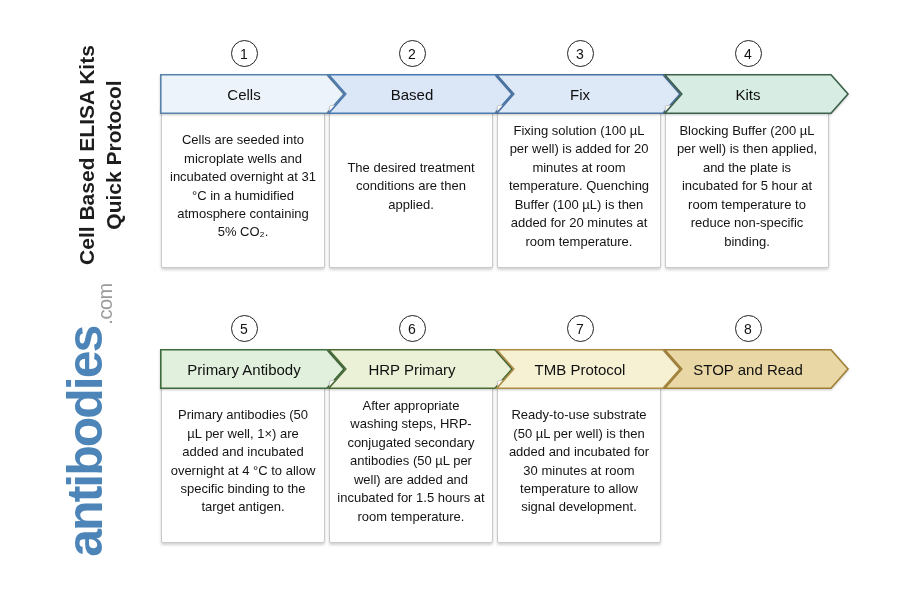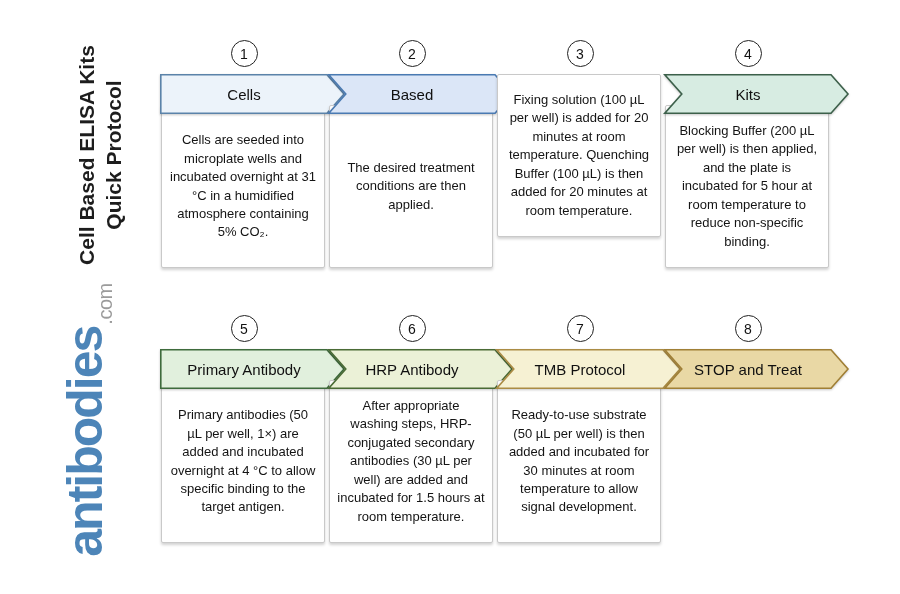--- a/index.html
+++ b/index.html
@@ -104,20 +104,26 @@
         </div>
         <div class="desc-box">
           <p>The desired treatment conditions are then applied.</p>
         </div>
       </div>
 
       <div class="step">
         <div class="badge">
             <span>3</span>
           </div>
+        <div class="arrow-wrap">
+          <svg width="185" height="40" viewBox="0 0 185 40">
+            <polygon points="0.8,0.8 167,0.8 184,20 167,39.2 0.8,39.2 17.8,20" stroke-width="1.6" fill="#dee9f8" stroke="#4a72a0"></polygon>
+          </svg>
+          <span class="arrow-label">Fix</span>
+        </div>
         <div class="desc-box">
           <p>Fixing solution (100 µL per well) is added for 20 minutes at room temperature. Quenching Buffer (100 µL) is then added for 20 minutes at room temperature.</p>
         </div>
       </div>
 
       <div class="step">
         <div class="badge">
             <span>4</span>
           </div>
         <div class="arrow-wrap">
@@ -153,24 +159,24 @@
       </div>
 
       <div class="step">
         <div class="badge">
             <span>6</span>
           </div>
         <div class="arrow-wrap">
           <svg width="185" height="40" viewBox="0 0 185 40">
             <polygon points="0.8,0.8 167,0.8 184,20 167,39.2 0.8,39.2 17.8,20" stroke-width="1.6" fill="#ebf1d7" stroke="#4a6b35"></polygon>
           </svg>
-          <span class="arrow-label">HRP Antibody</span>
-        </div>
-        <div class="desc-box">
-          <p>After appropriate washing steps, HRP-conjugated secondary antibodies (30 µL per well) are added and incubated for 1.5 hours at room temperature.</p>
+          <span class="arrow-label">HRP Primary</span>
+        </div>
+        <div class="desc-box">
+          <p>After appropriate washing steps, HRP-conjugated secondary antibodies (50 µL per well) are added and incubated for 1.5 hours at room temperature.</p>
         </div>
       </div>
 
       <div class="step">
         <div class="badge">
             <span>7</span>
           </div>
         <div class="arrow-wrap">
           <svg width="185" height="40" viewBox="0 0 185 40">
             <polygon points="0.8,0.8 167,0.8 184,20 167,39.2 0.8,39.2 17.8,20" stroke-width="1.6" fill="#f6f1d3" stroke="#ab8c44"></polygon>
@@ -183,20 +189,20 @@
       </div>
 
       <div class="step">
         <div class="badge">
             <span>8</span>
           </div>
         <div class="arrow-wrap">
           <svg width="185" height="40" viewBox="0 0 185 40">
             <polygon points="0.8,0.8 167,0.8 184,20 167,39.2 0.8,39.2 17.8,20" stroke-width="1.6" fill="#e9d8a5" stroke="#a07f35"></polygon>
           </svg>
-          <span class="arrow-label">STOP and Treat</span>
+          <span class="arrow-label">STOP and Read</span>
         </div>
       </div>
 
     </div>
   </div>
 
 </div>
 
 </body></html>

